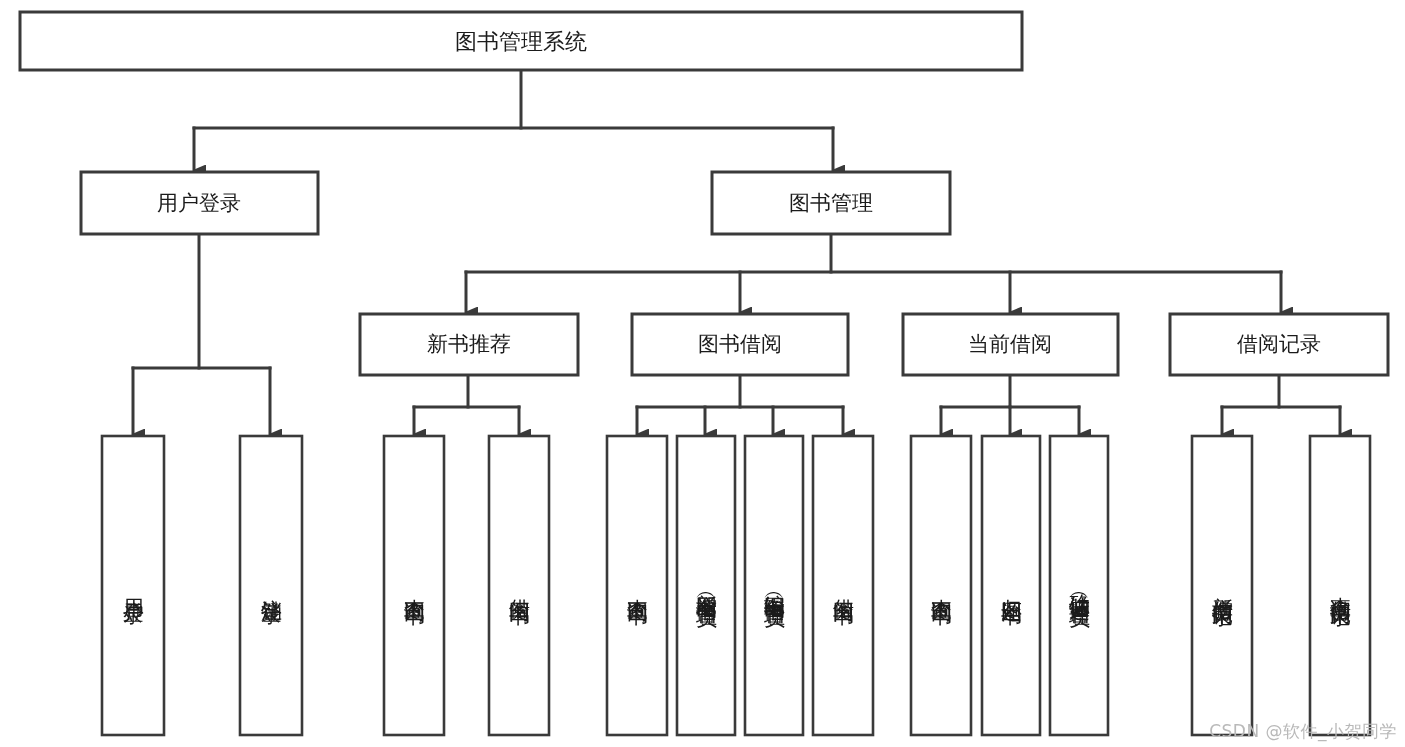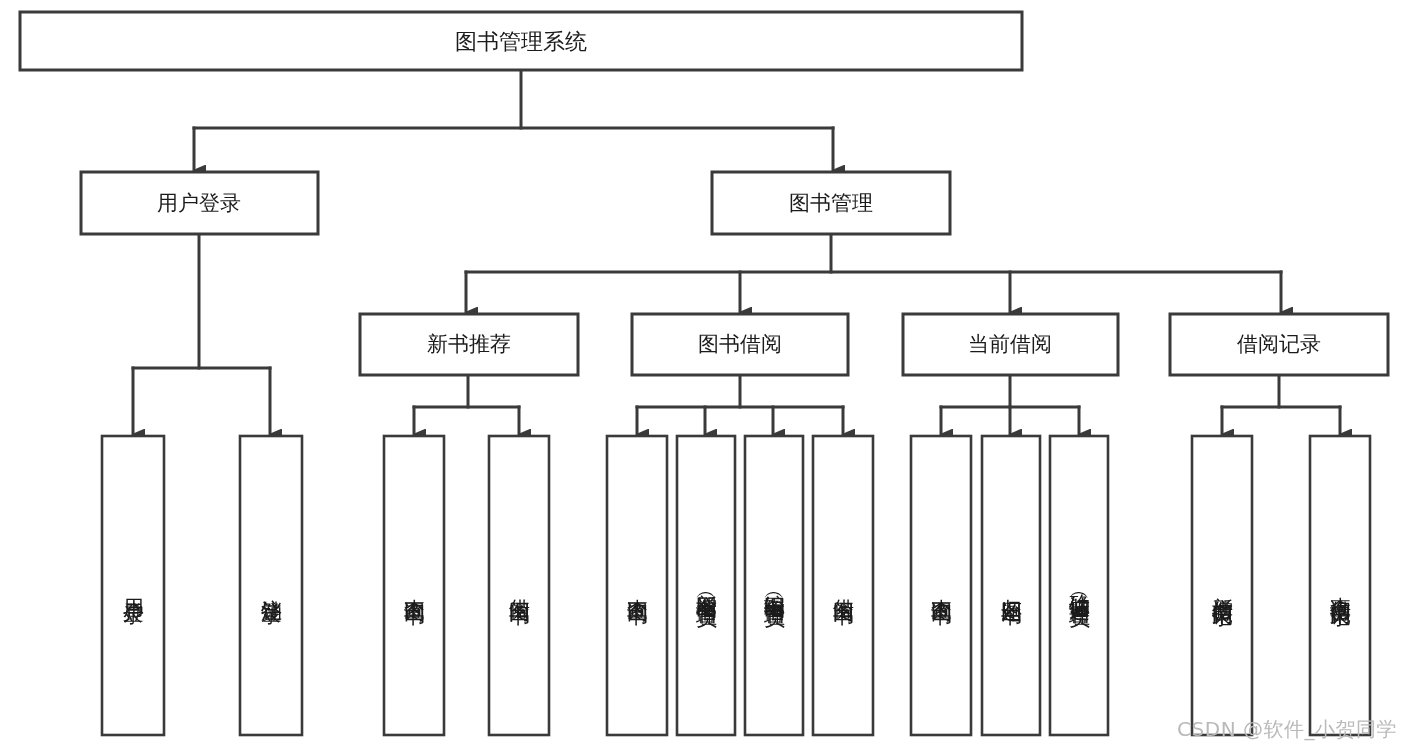--- a/index.html
+++ b/index.html
@@ -68,21 +68,21 @@
     color: #1b1b1b;
     letter-spacing: 2px;
     line-height: 1;
     white-space: nowrap;
   }
   .watermark {
     position: absolute;
     right: 8px;
     bottom: 4px;
     font-family: "DejaVu Sans", "Liberation Sans", sans-serif;
-    font-size: 20px;
+    font-size: 17px;
     color: #b9b9b9;
     white-space: nowrap;
     letter-spacing: 0.5px;
   }
 </style>
 </head>
 <body>
 
 <div id="diagram-root">
 

